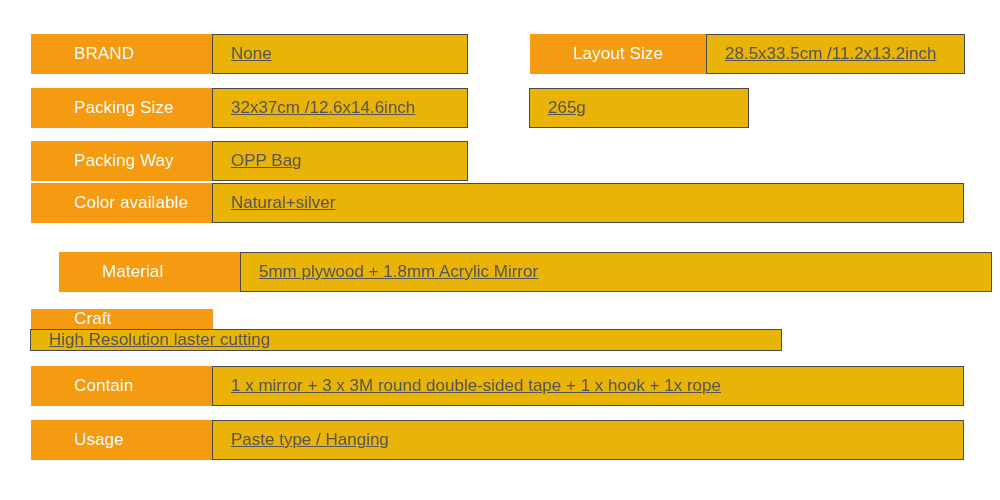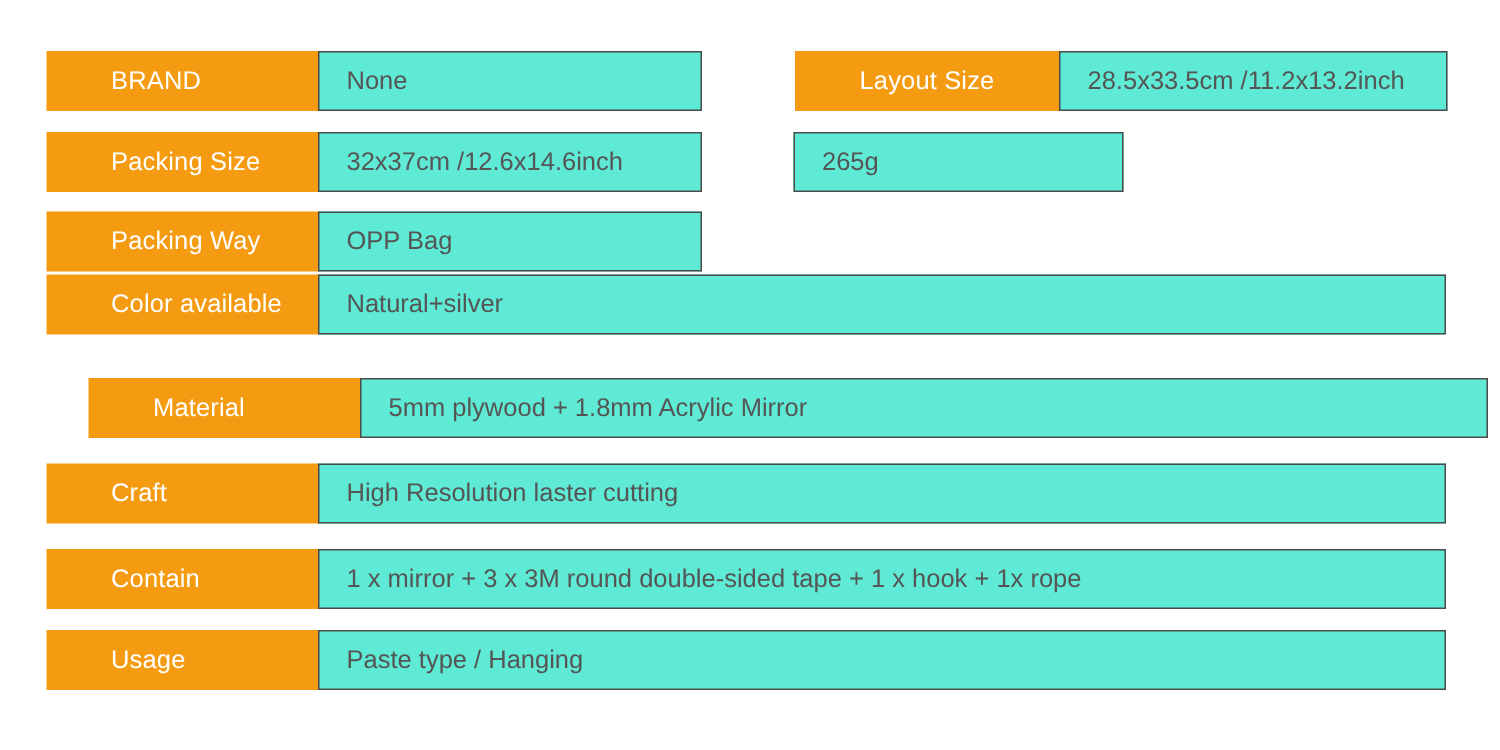--- a/index.html
+++ b/index.html
@@ -36,32 +36,33 @@
     padding-left: 43px;
     box-sizing: border-box;
     font-size: 17px;
     font-weight: 400;
     letter-spacing: 0.1px;
     white-space: nowrap;
     flex: 0 0 auto;
   }
 
   .value {
-    background: #5eead4;
+    background: #eab308;
     border: 1px solid #4a4a4a;
     color: #555555;
     display: flex;
     align-items: center;
     padding-left: 18px;
     box-sizing: border-box;
     font-size: 17px;
     font-weight: 400;
     white-space: nowrap;
     flex: 0 0 auto;
     margin-left: -1px;
+    text-decoration: underline;
   }
 
   
   .col-left  { left: 31px; }
   .col-left .label { width: 182px; }
   .col-left .value { width: 256px; }
 
   
   .col-right { left: 530px; }
   .col-right .value { width: 258px; }
@@ -74,21 +75,21 @@
   .col-full { left: 31px; }
   .col-full .label { width: 182px; }
   .col-full .value { width: 752px; }
 
   
   .y1 { top: 34px; }
   .y2 { top: 88px; }
   .y3 { top: 141px; }
   .y4 { top: 183px; }
   .y5 { top: 252px; margin-left: 28px; }
-  .y6 { top: 309px; }
+  .y6 { top: 309px; flex-direction: column; }
   .y7 { top: 366px; }
   .y8 { top: 420px; }
 </style>
 </head>
 <body>
 
 <div class="spec-sheet">
 
   <div class="row col-left y1">
     <div class="label">BRAND</div>

